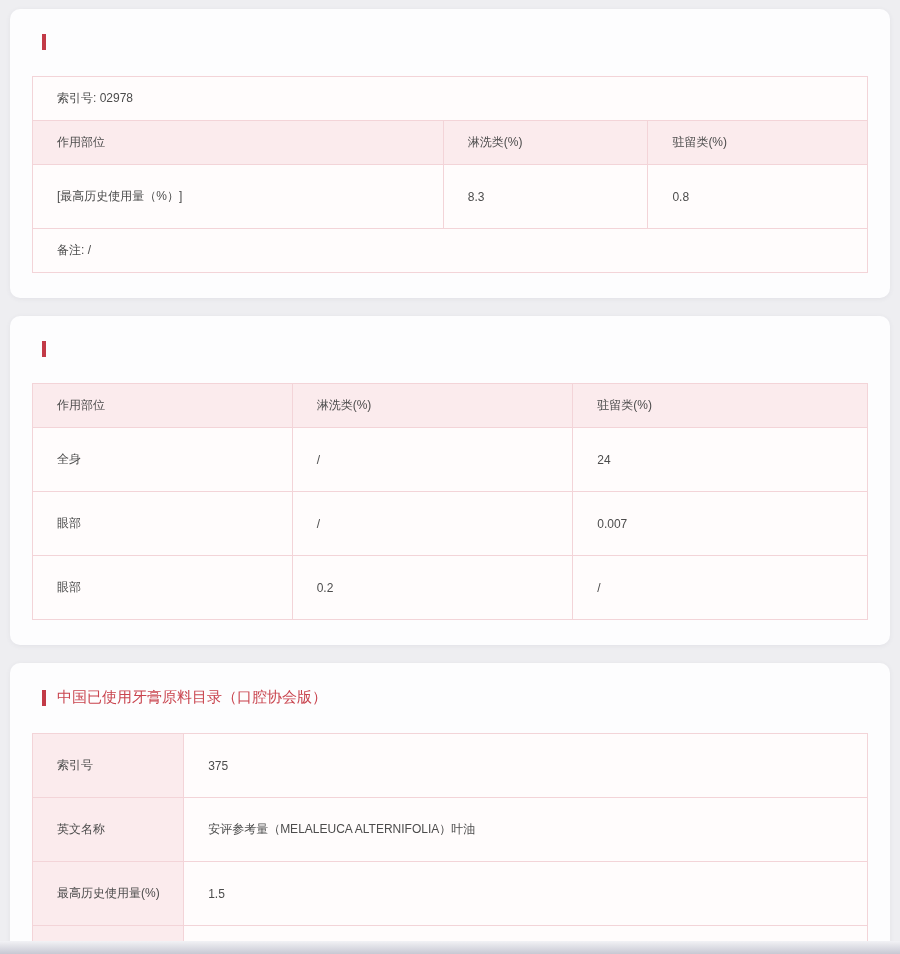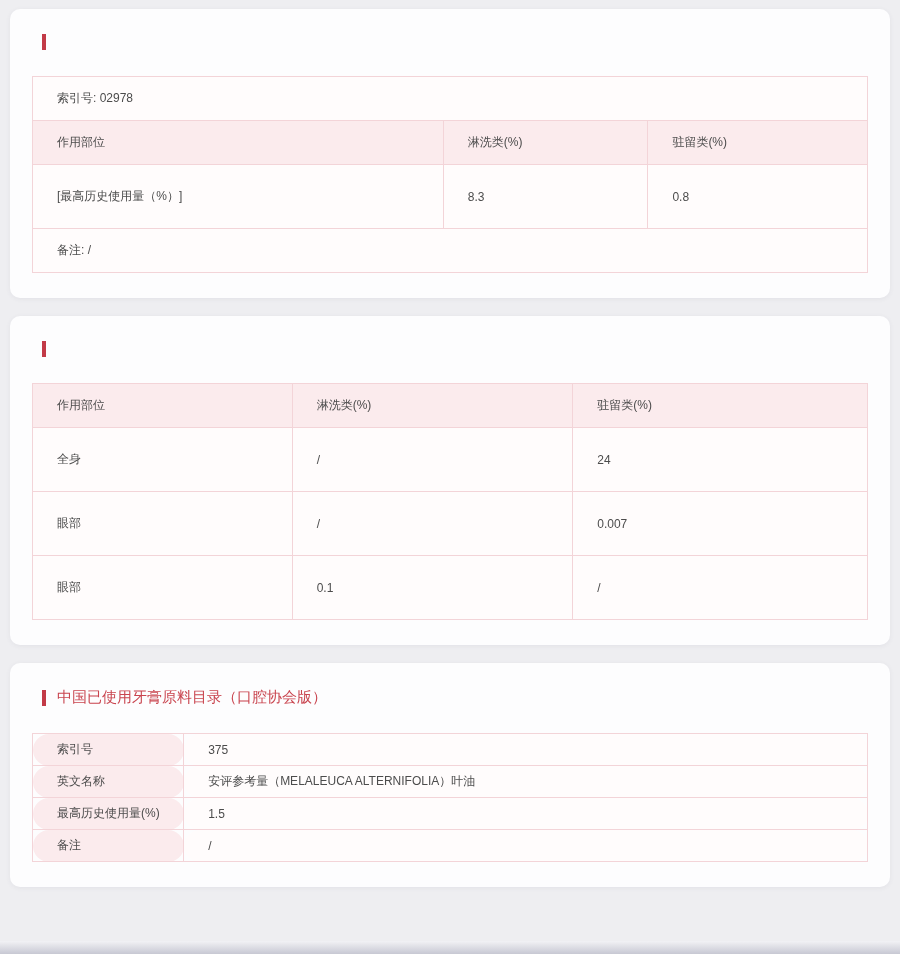--- a/index.html
+++ b/index.html
@@ -51,21 +51,21 @@
     font-weight: 400;
     overflow: hidden;
     white-space: nowrap;
   }
   table.tbl tr.hd td, table.tbl td.lbl {
     background: #fbebed;
     color: #4c4c4c;
     margin-left: 40px;
   }
   table.tbl tr.tall td { height: 64px; }
-  table.t3 td { height: 32px; border-radius: 18px; }
+  table.t3 td { height: 64px; }
   
   .t1 col.c1 { width: 49.2%; } .t1 col.c2 { width: 24.5%; } .t1 col.c3 { width: 26.3%; }
   .t2 col.c1 { width: 31.1%; } .t2 col.c2 { width: 33.6%; } .t2 col.c3 { width: 35.3%; }
   .t3 col.c1 { width: 18.1%; } .t3 col.c2 { width: 81.9%; }
   .bottom-strip {
     position: absolute;
     left: 0; bottom: 0;
     width: 900px; height: 13px;
     background: linear-gradient(to bottom, #f2f2f5 0%, #c7c8d3 100%);
   }
@@ -127,21 +127,21 @@
           <td>/</td>
           <td>24</td>
         </tr>
         <tr class="tall">
           <td>眼部</td>
           <td>/</td>
           <td>0.007</td>
         </tr>
         <tr class="tall">
           <td>眼部</td>
-          <td>0.1</td>
+          <td>0.2</td>
           <td>/</td>
         </tr>
       </tbody>
     </table>
   </section>
 
   <section class="card">
     <div class="card-title">
       <span class="title-bar"></span>
       <span>中国已使用牙膏原料目录（口腔协会版）</span>

